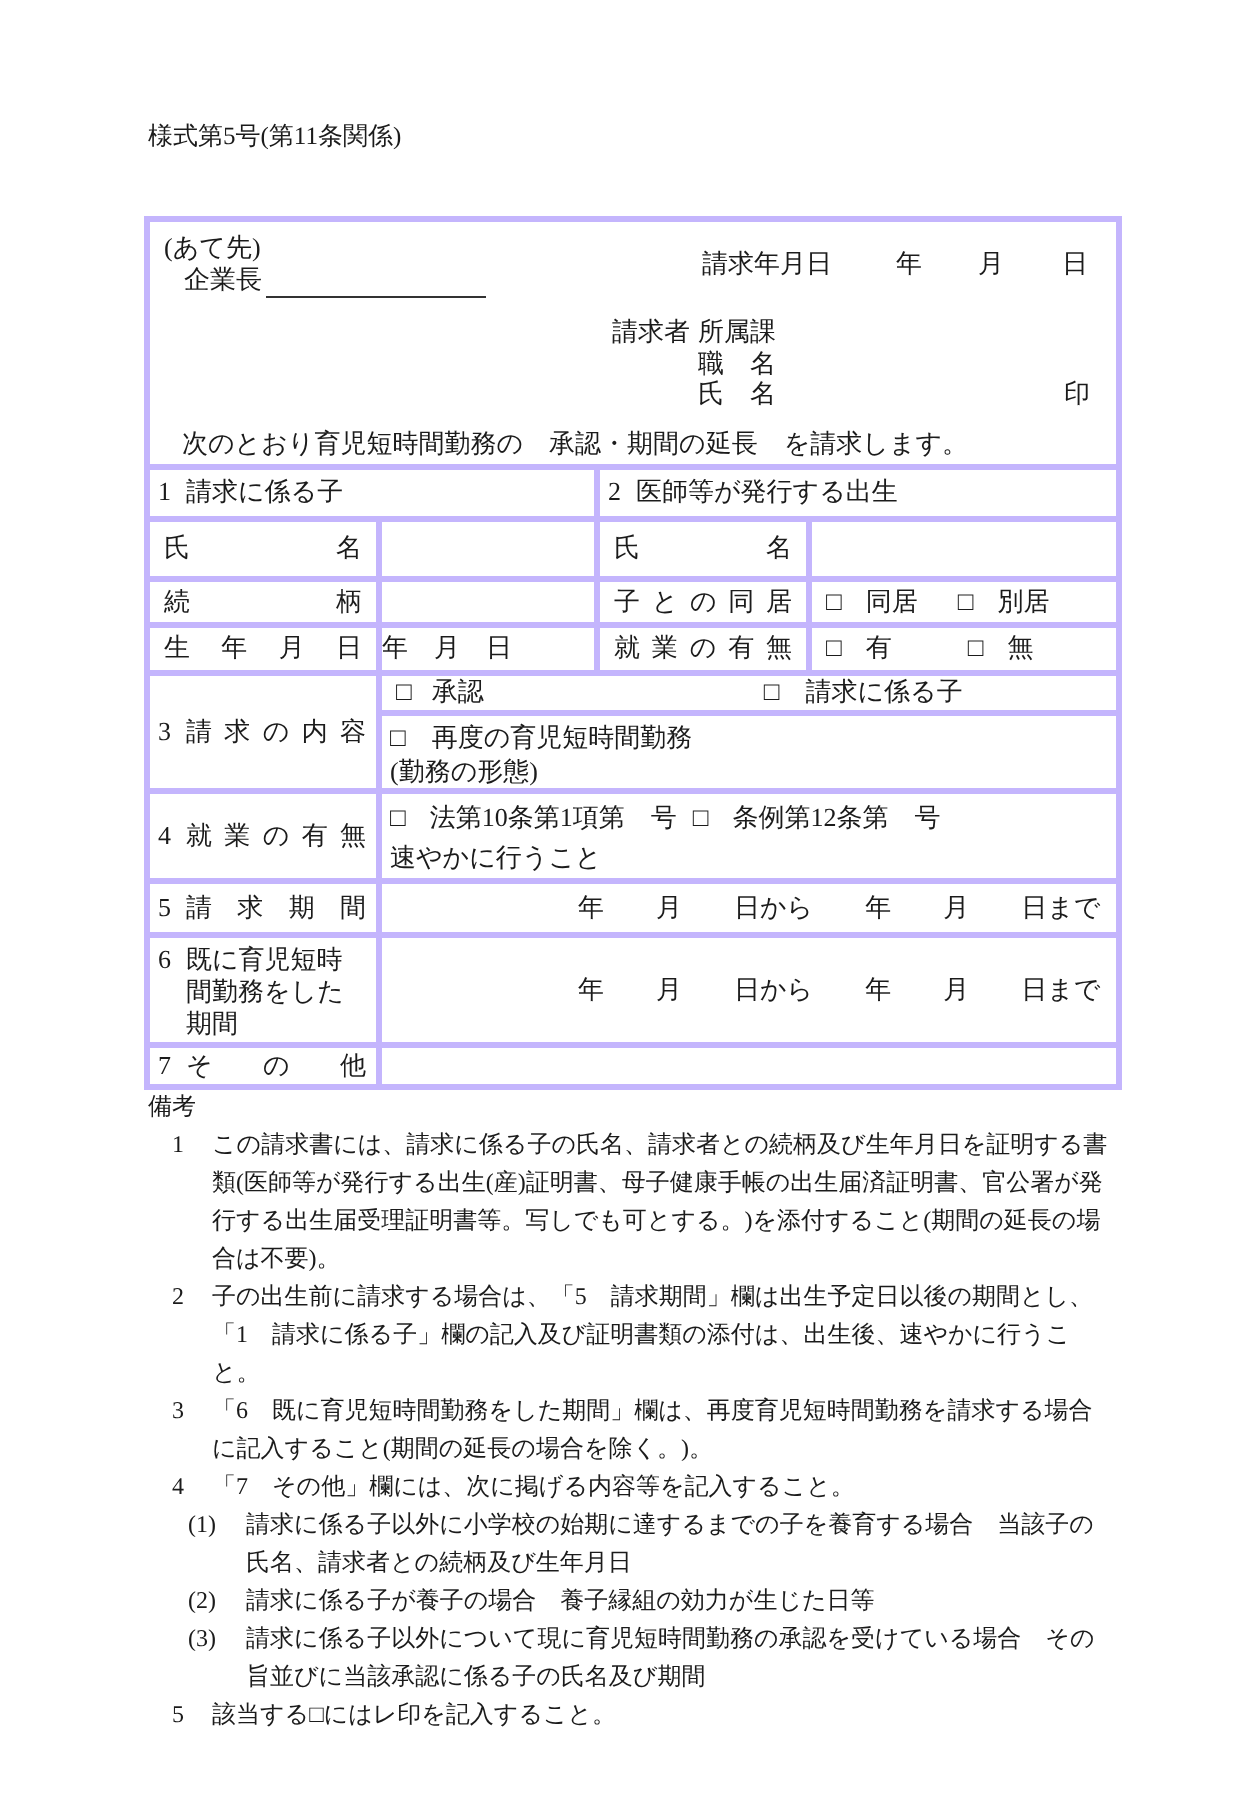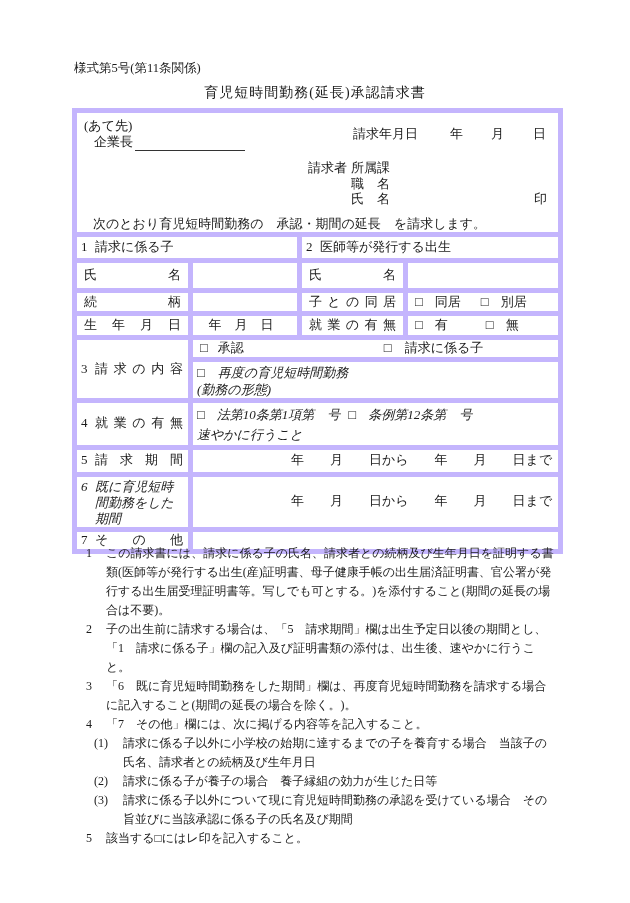--- a/index.html
+++ b/index.html
@@ -14,21 +14,21 @@
   }
   .form-number { position:absolute; left:74px; top:60px; font-size:12.5px; }
   .doc-title   { position:absolute; left:0; top:84px; width:630px; text-align:center;
                  font-size:14px; letter-spacing:1px; }
 
   table.form-table {
     position:absolute; left:72px; top:108px; width:486px;
     border-collapse:collapse; table-layout:fixed;
     font-size:13px; line-height:1.3;
   }
-  table.form-table td { border:5px solid #c4b5fd; vertical-align:middle; overflow:hidden; }
+  table.form-table td { border:3px solid #c4b5fd; vertical-align:middle; overflow:hidden; }
 
   .tr-head{height:124px} .tr-a{height:26px} .tr-b{height:30px} .tr-c{height:23px}
   .tr-d{height:24px} .tr-e{height:20px} .tr-f{height:37px} .tr-g{height:45px}
   .tr-h{height:27px} .tr-i{height:55px} .tr-j{height:21px}
 
   td.head-cell { position:relative; vertical-align:top; }
   .h-addressee { position:absolute; left:7px;  top:5px;  }
   .h-company   { position:absolute; left:17px; top:21px; white-space:nowrap; }
   .fill-line   { display:inline-block; width:110px; height:14px; margin-left:2px;
                  border-bottom:1px solid #333; vertical-align:bottom; }
@@ -42,56 +42,55 @@
   .h-seal { position:absolute; left:457px; top:78px; }
   .h-decl { position:absolute; left:16px; top:103px; white-space:nowrap; }
 
   .numflex { display:flex; align-items:center; width:100%; }
   .num     { flex:0 0 18px; padding-left:4px; }
   .jlabel  { flex:1; text-align:justify; text-align-last:justify; padding-right:5px; }
   .jl      { width:100%; text-align:justify; text-align-last:justify; padding:0 7px; }
 
   .numflex-top { display:flex; align-items:flex-start; width:100%; padding-top:2px; }
   .wraplabel   { width:82px; line-height:16px; }
-  td.v-top { vertical-align:top;font-style:italic; }
+  td.v-top { vertical-align:top; }
 
   .optcell { padding-left:7px; white-space:nowrap; }
   .cb      { margin-right:12px; }
   .gap1    { margin-right:20px; }
   .gap2    { margin-right:38px; }
 
   .optsa   { padding-left:7px; white-space:nowrap; }
   .optsa .cb1 { margin-right:10px; }
   .optsa .cb2 { margin-left:140px; margin-right:13px; }
 
   .reasoncell { padding:2px 0 0 4px; line-height:17px; }
   .reasoncell .cb { margin-right:13px; }
   .workcell   { padding:2px 0 0 4px; line-height:20px; white-space:nowrap; }
   .workcell .cb  { margin-right:12px; }
   .workcell .law { margin-right:8px; }
 
   .v-period { padding-left:98px; white-space:nowrap; }
-  .v-birth  { text-align:center; padding-right:8px; white-space:nowrap; }
+  .v-birth  { text-align:left; padding-right:8px; white-space:nowrap; }
 
   .remarks { position:absolute; left:73px; top:544px; width:482px;
              font-size:12px; line-height:19px; }
   .remarks-title { margin-left:1px; }
   .remark-item { display:flex; margin-left:13px; }
   .rnum  { flex:0 0 20px; }
   .remark-item.sub { margin-left:21px; }
   .remark-item.sub .rnum { flex:0 0 29px; }
   .rtext { flex:1; }
 </style>
 </head>
 <body>
 
 <div class="page">
 
   <div class="form-number">様式第5号(第11条関係)</div>
-  <div class="doc-title">育児短時間勤務(延長)承認請求書</div>
 
   <table class="form-table">
     <colgroup>
       <col style="width:116px">
         <col style="width:109px">
         <col style="width:106px">
         <col style="width:155px">
     </colgroup>
     <tbody>
       <tr class="tr-head">
@@ -236,20 +235,21 @@
             <span class="num">7</span>
             <span class="jlabel">その他</span>
           </div>
         </td>
         <td colspan="3"></td>
       </tr>
     </tbody>
   </table>
 
   <div class="remarks">
+    <div class="remarks-title">備考</div>
     <div class="remark-item">
       <span class="rnum">1</span>
       <div class="rtext">この請求書には、請求に係る子の氏名、請求者との続柄及び生年月日を証明する書類(医師等が発行する出生(産)証明書、母子健康手帳の出生届済証明書、官公署が発行する出生届受理証明書等。写しでも可とする。)を添付すること(期間の延長の場合は不要)。</div>
     </div>
     <div class="remark-item">
       <span class="rnum">2</span>
       <div class="rtext">子の出生前に請求する場合は、「5　請求期間」欄は出生予定日以後の期間とし、「1　請求に係る子」欄の記入及び証明書類の添付は、出生後、速やかに行うこと。</div>
     </div>
     <div class="remark-item">
       <span class="rnum">3</span>

